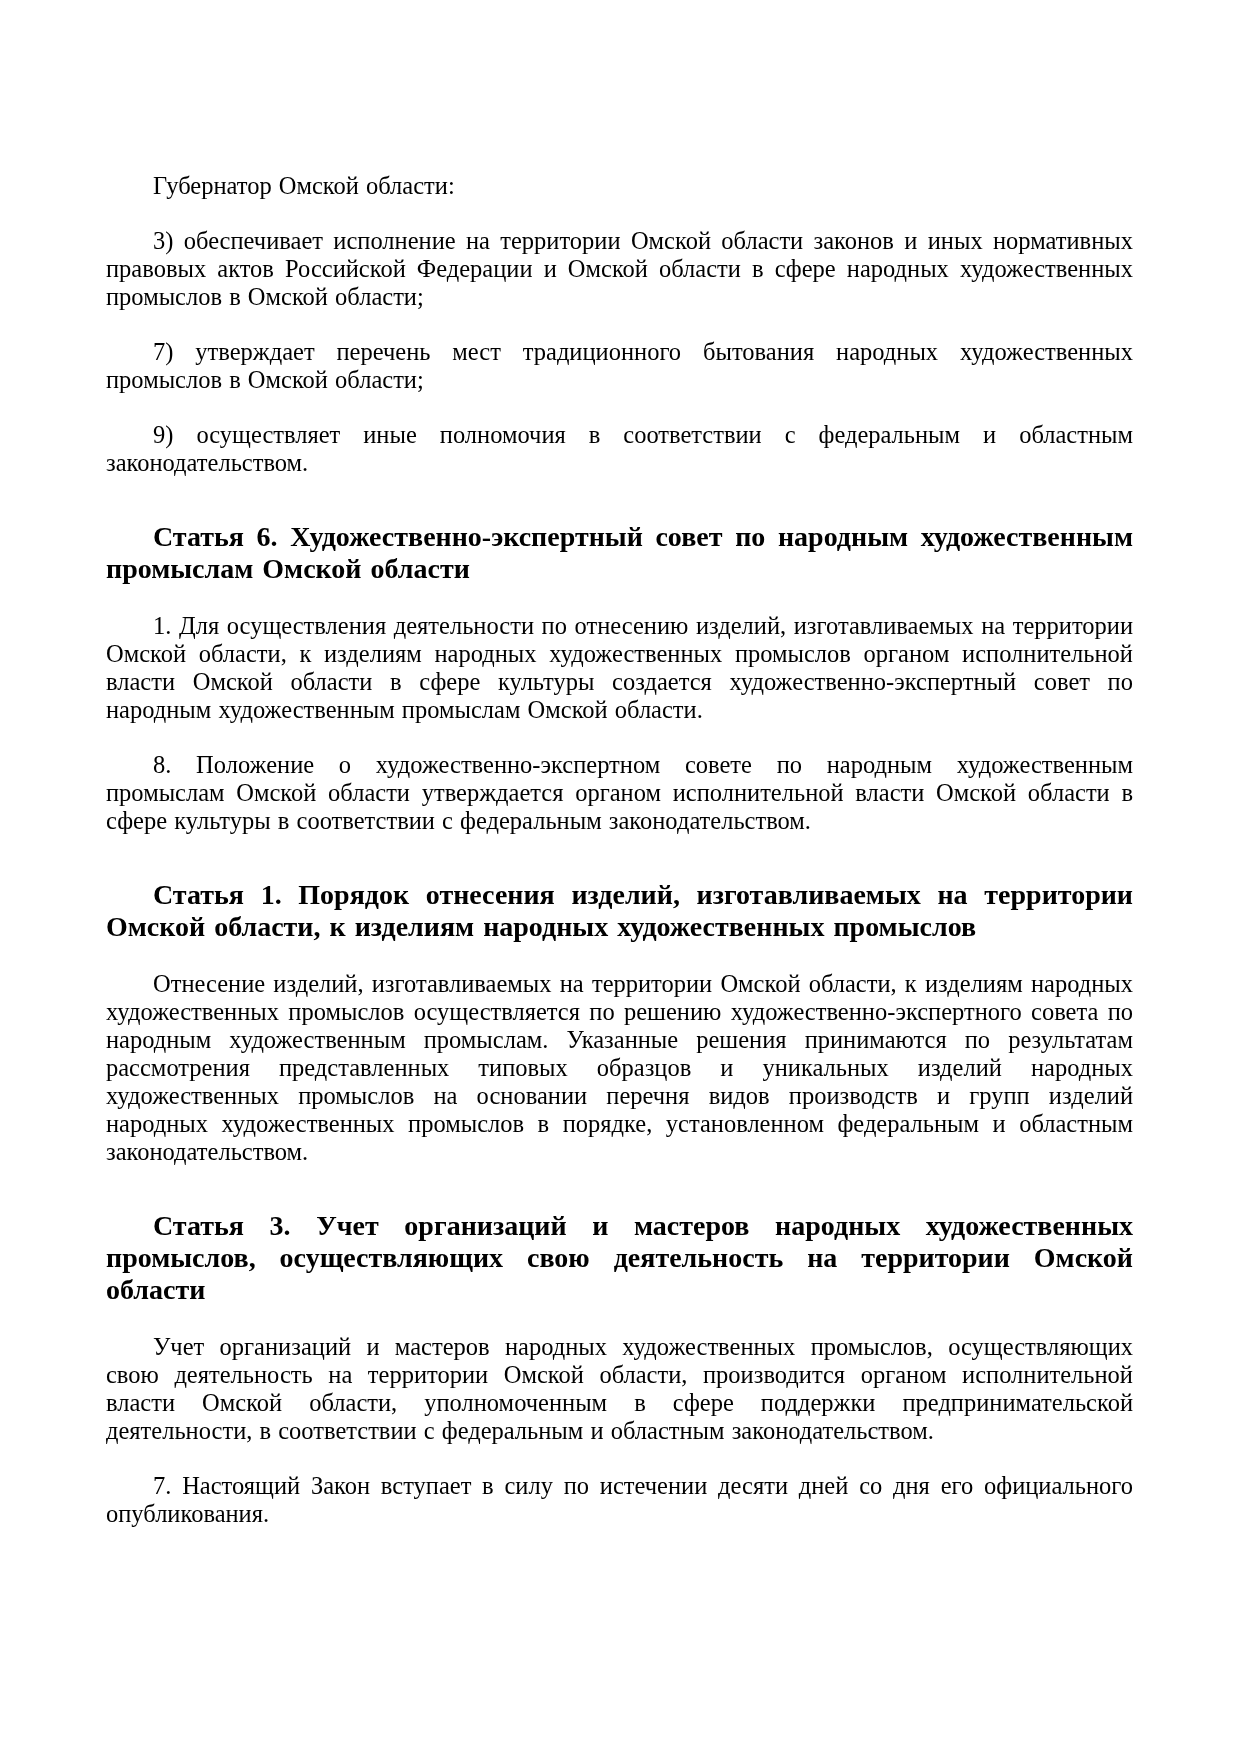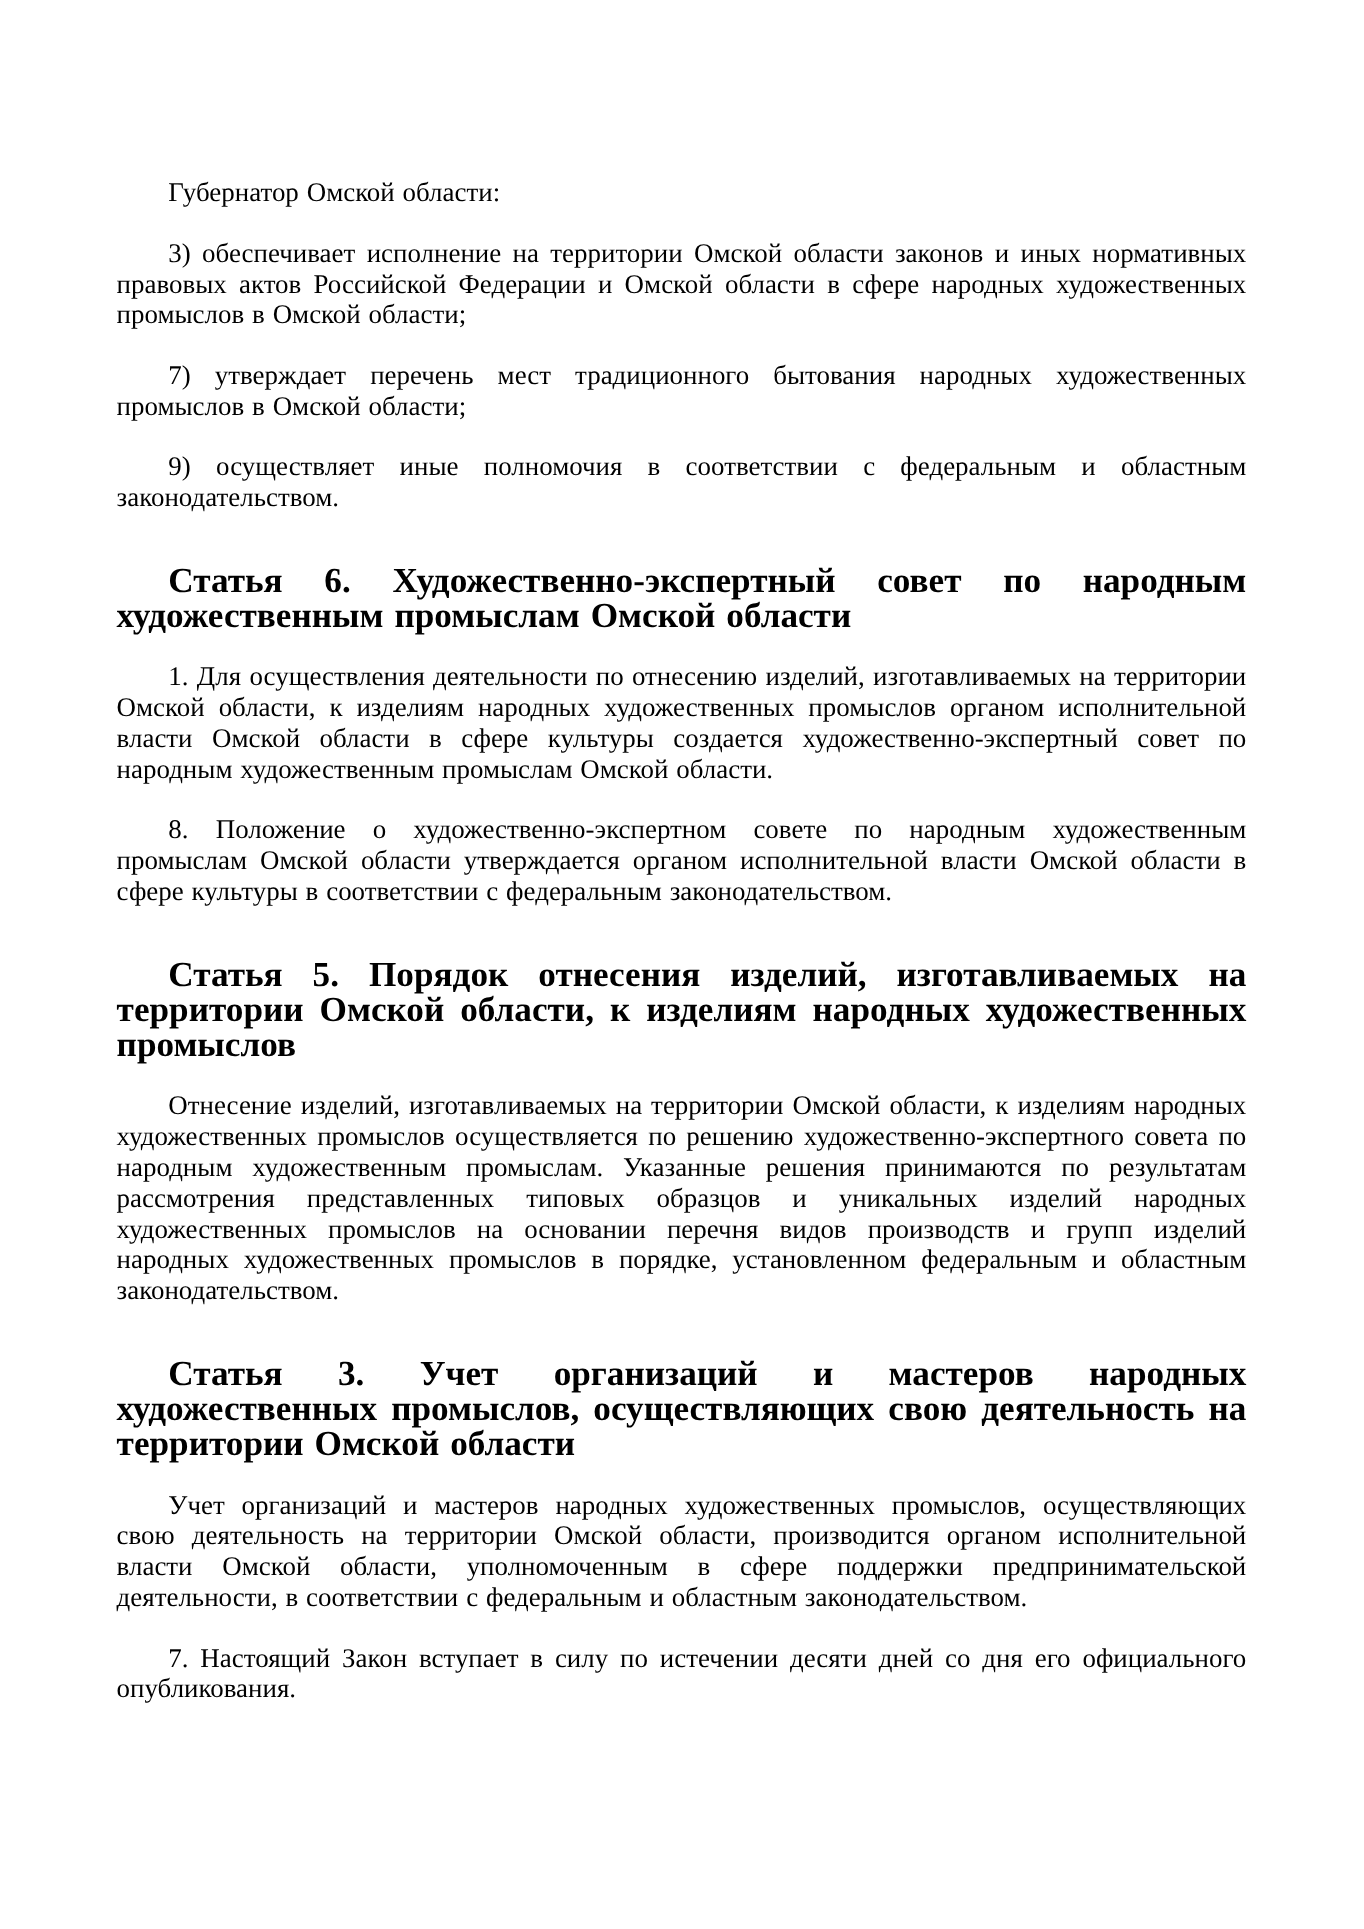--- a/index.html
+++ b/index.html
@@ -5,54 +5,54 @@
   html, body {
     margin: 0;
     padding: 0;
     background: #ffffff;
   }
   .page {
     position: relative;
     box-sizing: border-box;
     width: 1240px;
     height: 1684px;
-    margin: 0 auto;
+    margin: 10px auto;
     background: #ffffff;
     color: #000000;
     padding: 162px 107px 40px 106px;
     font-family: "Liberation Serif", "DejaVu Serif", serif;
     font-size: 24.5px;
     line-height: 28px;
     overflow: hidden;
   }
   .page p {
     margin: 0 0 27px 0;
     text-align: justify;
     text-indent: 47px;
     word-spacing: 1px;
   }
   .page h2 {
     margin: 44px 0 27px 0;
-    font-size: 32px;
+    font-size: 28px;
     line-height: 32px;
     font-weight: 700;
     text-align: justify;
     text-indent: 47px;
     word-spacing: 2px;
   }
 </style>
 </head>
 <body>
 
 <div class="page">
   <p>Губернатор Омской области:</p>
   <p>3) обеспечивает исполнение на территории Омской области законов и иных нормативных правовых актов Российской Федерации и Омской области в сфере народных художественных промыслов в Омской области;</p>
   <p>7) утверждает перечень мест традиционного бытования народных художественных промыслов в Омской области;</p>
   <p>9) осуществляет иные полномочия в соответствии с федеральным и областным законодательством.</p>
   <h2>Статья 6. Художественно-экспертный совет по народным художественным промыслам Омской области</h2>
   <p>1. Для осуществления деятельности по отнесению изделий, изготавливаемых на территории Омской области, к изделиям народных художественных промыслов органом исполнительной власти Омской области в сфере культуры создается художественно-экспертный совет по народным художественным промыслам Омской области.</p>
   <p>8. Положение о художественно-экспертном совете по народным художественным промыслам Омской области утверждается органом исполнительной власти Омской области в сфере культуры в соответствии с федеральным законодательством.</p>
-  <h2>Статья 5. Порядок отнесения изделий, изготавливаемых на территории Омской области, к изделиям народных художественных промыслов</h2>
+  <h2>Статья 1. Порядок отнесения изделий, изготавливаемых на территории Омской области, к изделиям народных художественных промыслов</h2>
   <p>Отнесение изделий, изготавливаемых на территории Омской области, к изделиям народных художественных промыслов осуществляется по решению художественно-экспертного совета по народным художественным промыслам. Указанные решения принимаются по результатам рассмотрения представленных типовых образцов и уникальных изделий народных художественных промыслов на основании перечня видов производств и групп изделий народных художественных промыслов в порядке, установленном федеральным и областным законодательством.</p>
   <h2>Статья 3. Учет организаций и мастеров народных художественных промыслов, осуществляющих свою деятельность на территории Омской области</h2>
   <p>Учет организаций и мастеров народных художественных промыслов, осуществляющих свою деятельность на территории Омской области, производится органом исполнительной власти Омской области, уполномоченным в сфере поддержки предпринимательской деятельности, в соответствии с федеральным и областным законодательством.</p>
   <p>7. Настоящий Закон вступает в силу по истечении десяти дней со дня его официального опубликования.</p>
 </div>
 
 </body></html>

